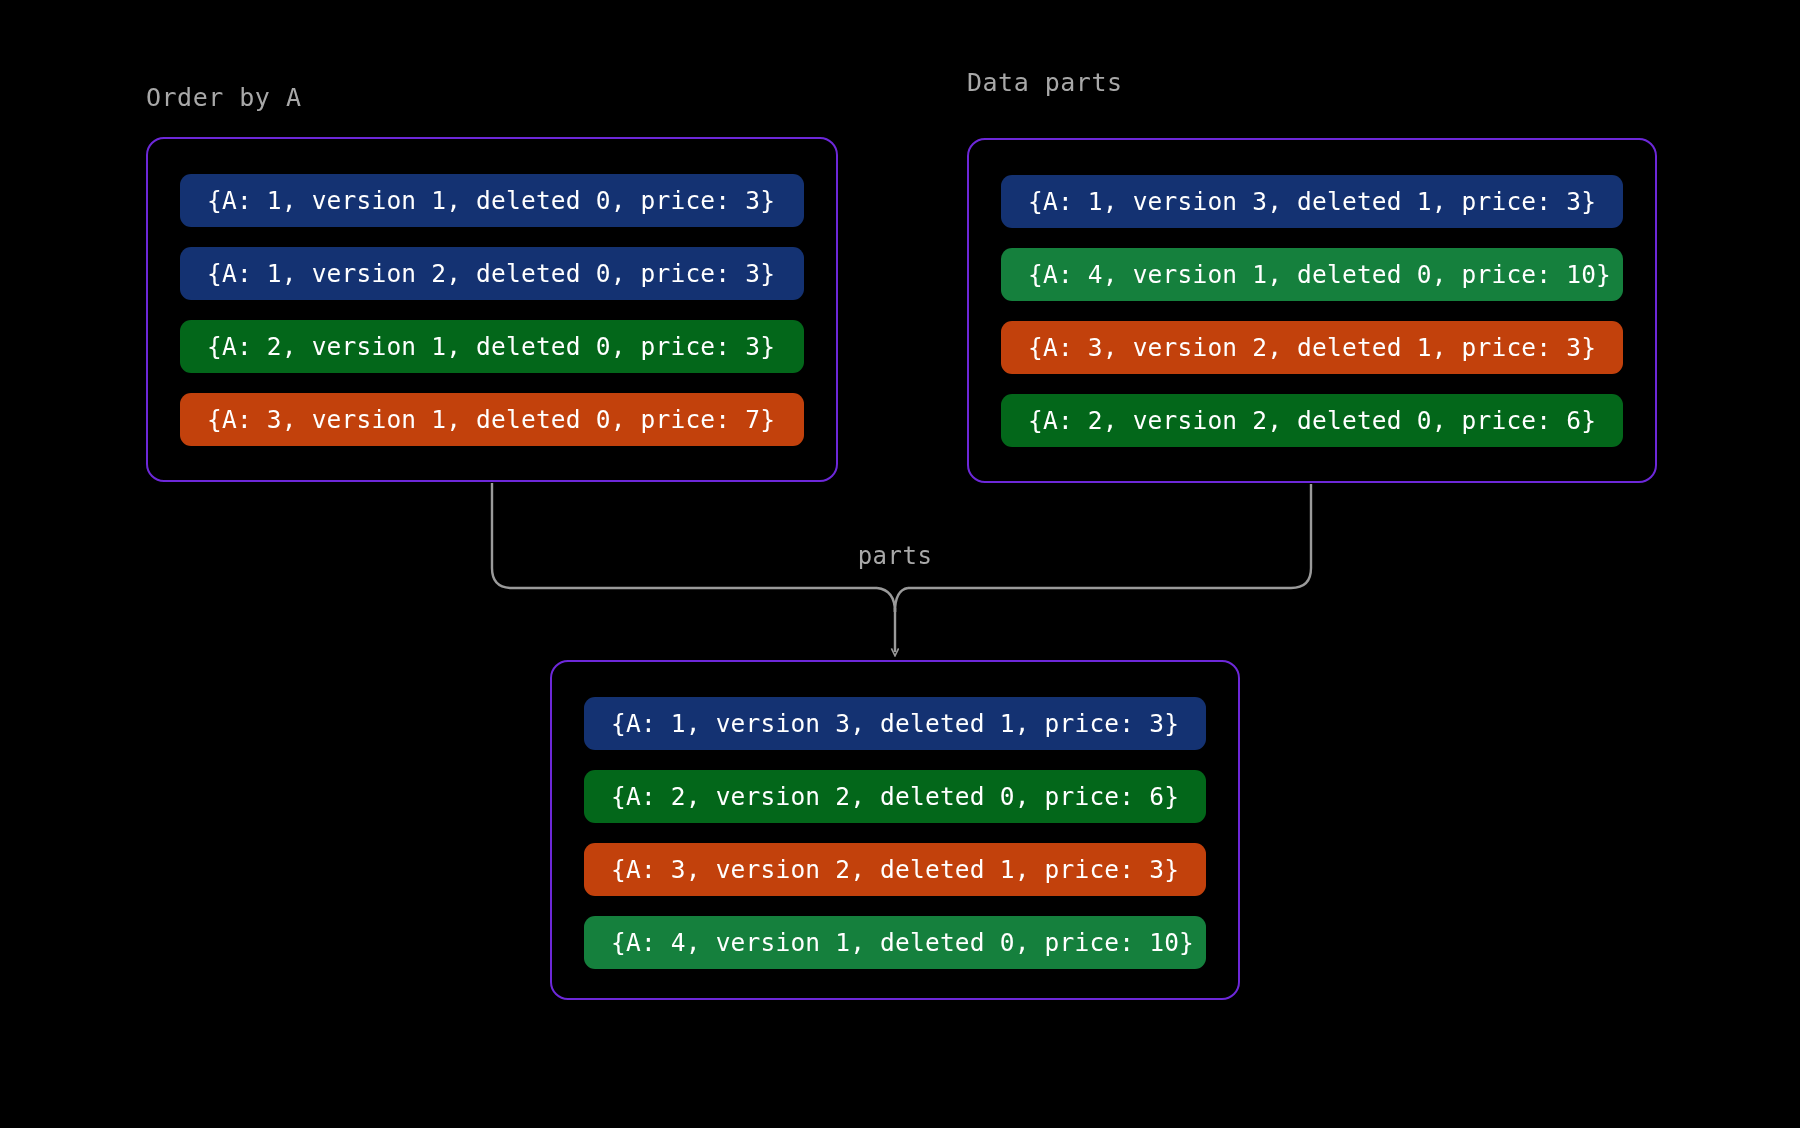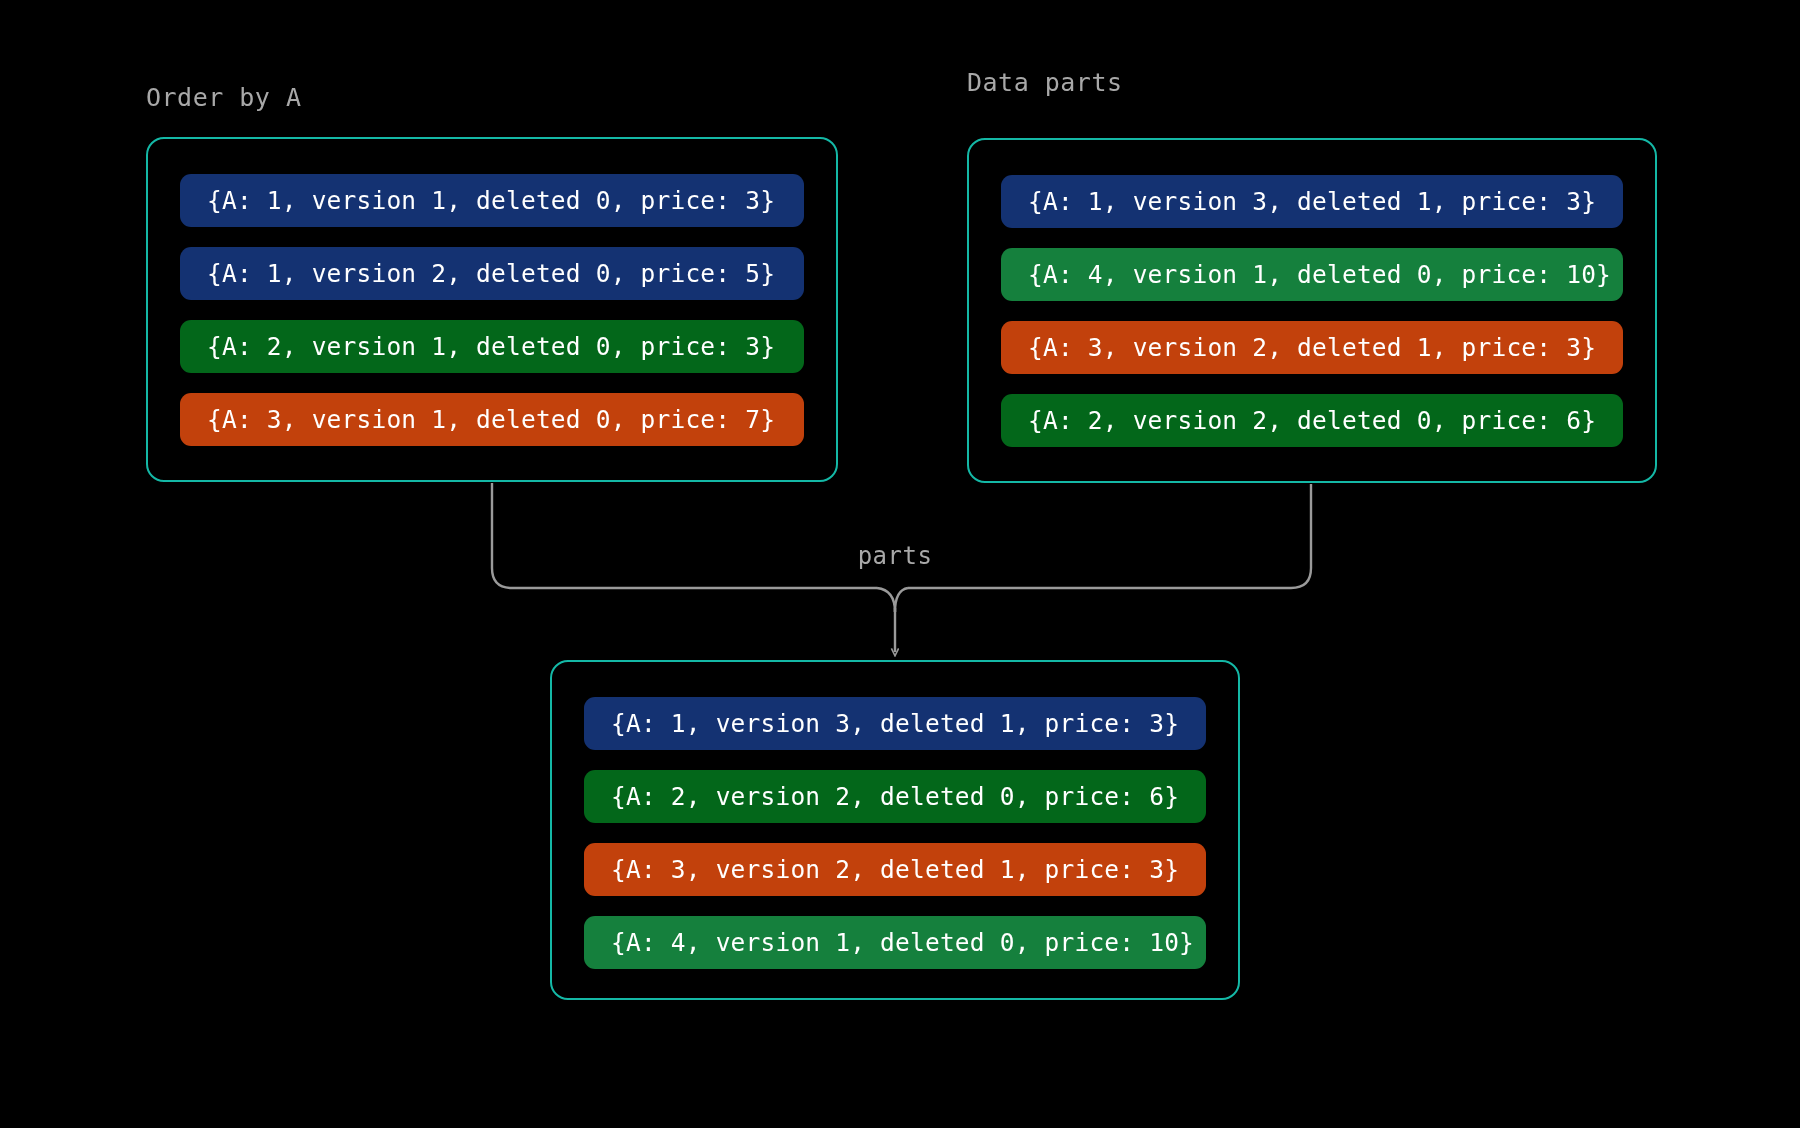--- a/index.html
+++ b/index.html
@@ -48,21 +48,21 @@
   }
   #title-data-parts {
     left: 967px;
     top: 68px;
     width: 690px;
   }
 
   
   .panel {
     position: absolute;
-    border: 2px solid #14b8a6;
+    border: 2px solid #6d28d9;
     border-radius: 18px;
     background: transparent;
     box-sizing: border-box;
   }
   #panel-order-by-a {
     left: 146px;
     top: 137px;
     width: 692px;
     height: 345px;
   }
@@ -147,21 +147,21 @@
   <div id="merge-label">parts</div>
 
   <div class="group-title" id="title-order-by-a">Order by A</div>
 
   <div class="panel" id="panel-order-by-a">
     <div class="rows">
       <div class="row blue">
         <span>{A: 1, version 1, deleted 0, price: 3}</span>
       </div>
       <div class="row blue">
-        <span>{A: 1, version 2, deleted 0, price: 5}</span>
+        <span>{A: 1, version 2, deleted 0, price: 3}</span>
       </div>
       <div class="row green">
         <span>{A: 2, version 1, deleted 0, price: 3}</span>
       </div>
       <div class="row red">
         <span>{A: 3, version 1, deleted 0, price: 7}</span>
       </div>
     </div>
   </div>
 

